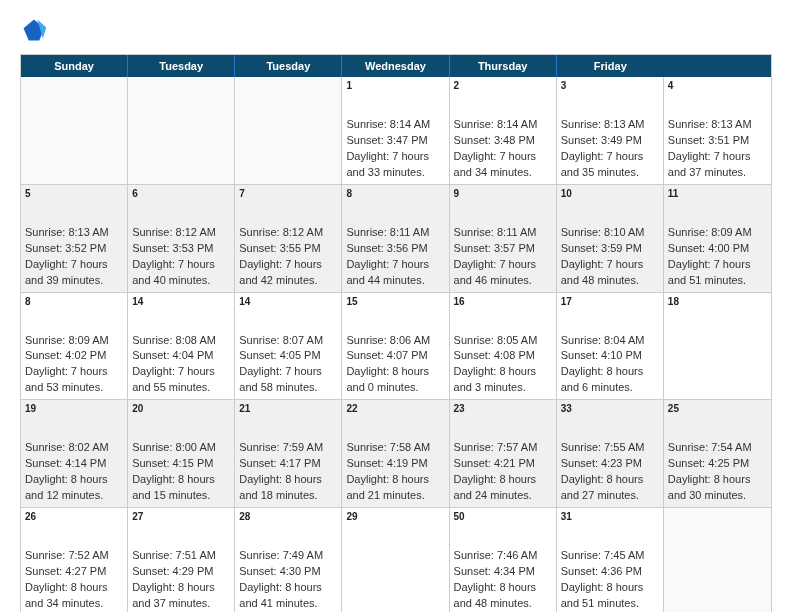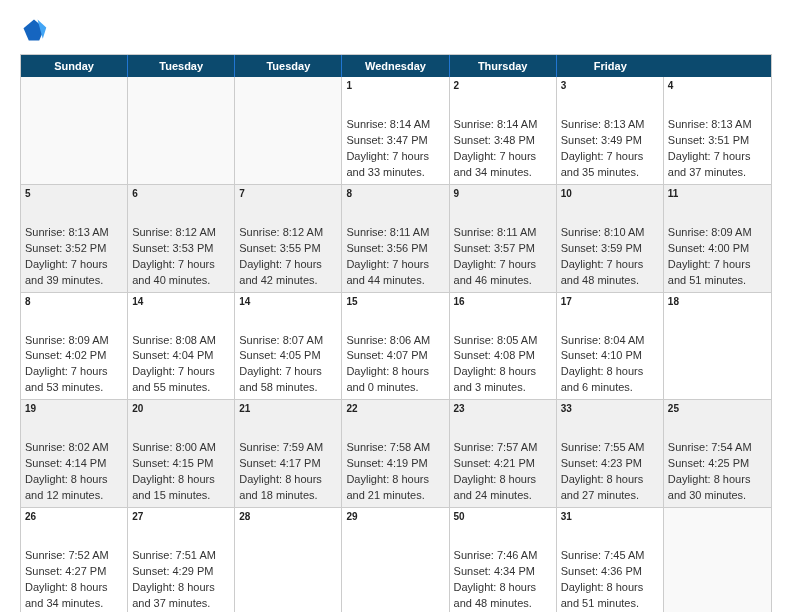--- a/index.html
+++ b/index.html
@@ -264,20 +264,21 @@
           <div class="cal-cell">
             <span class="day-num">26</span>
             <div class="info">Sunrise: 7:52 AM<br>Sunset: 4:27 PM<br>Daylight: 8 hours and 34 minutes.</div>
           </div>
           <div class="cal-cell">
             <span class="day-num">27</span>
             <div class="info">Sunrise: 7:51 AM<br>Sunset: 4:29 PM<br>Daylight: 8 hours and 37 minutes.</div>
           </div>
           <div class="cal-cell">
             <span class="day-num">28</span>
+            <div class="info">Sunrise: 7:49 AM<br>Sunset: 4:30 PM<br>Daylight: 8 hours and 41 minutes.</div>
           </div>
           <div class="cal-cell">
             <span class="day-num">29</span>
           </div>
           <div class="cal-cell">
             <span class="day-num">50</span>
             <div class="info">Sunrise: 7:46 AM<br>Sunset: 4:34 PM<br>Daylight: 8 hours and 48 minutes.</div>
           </div>
           <div class="cal-cell">
             <span class="day-num">31</span>

